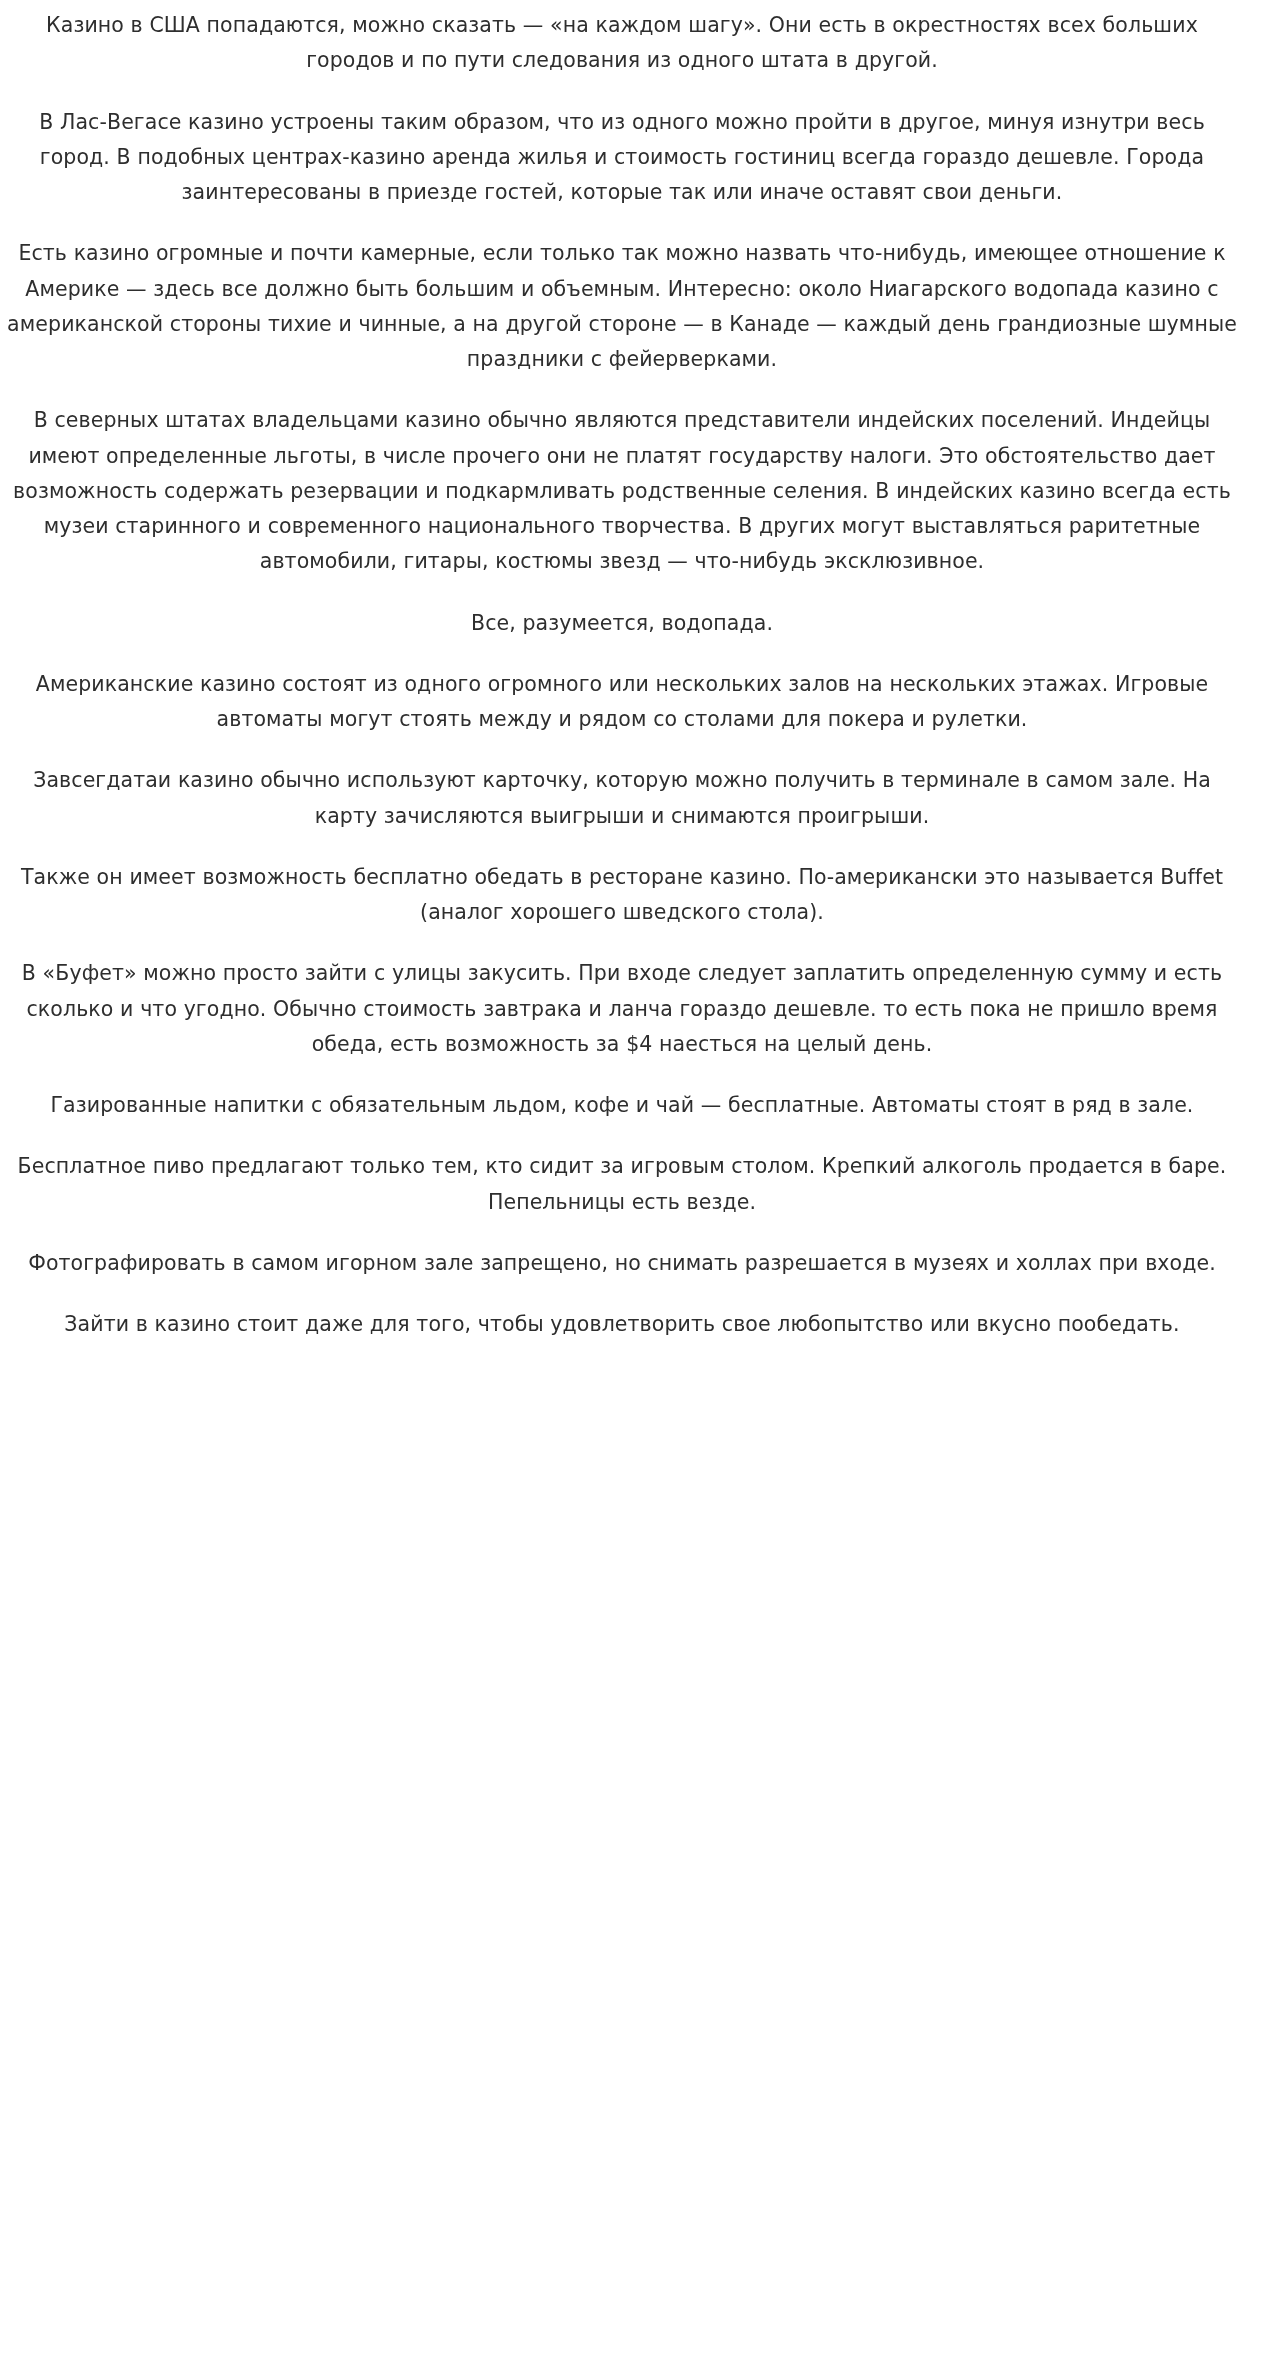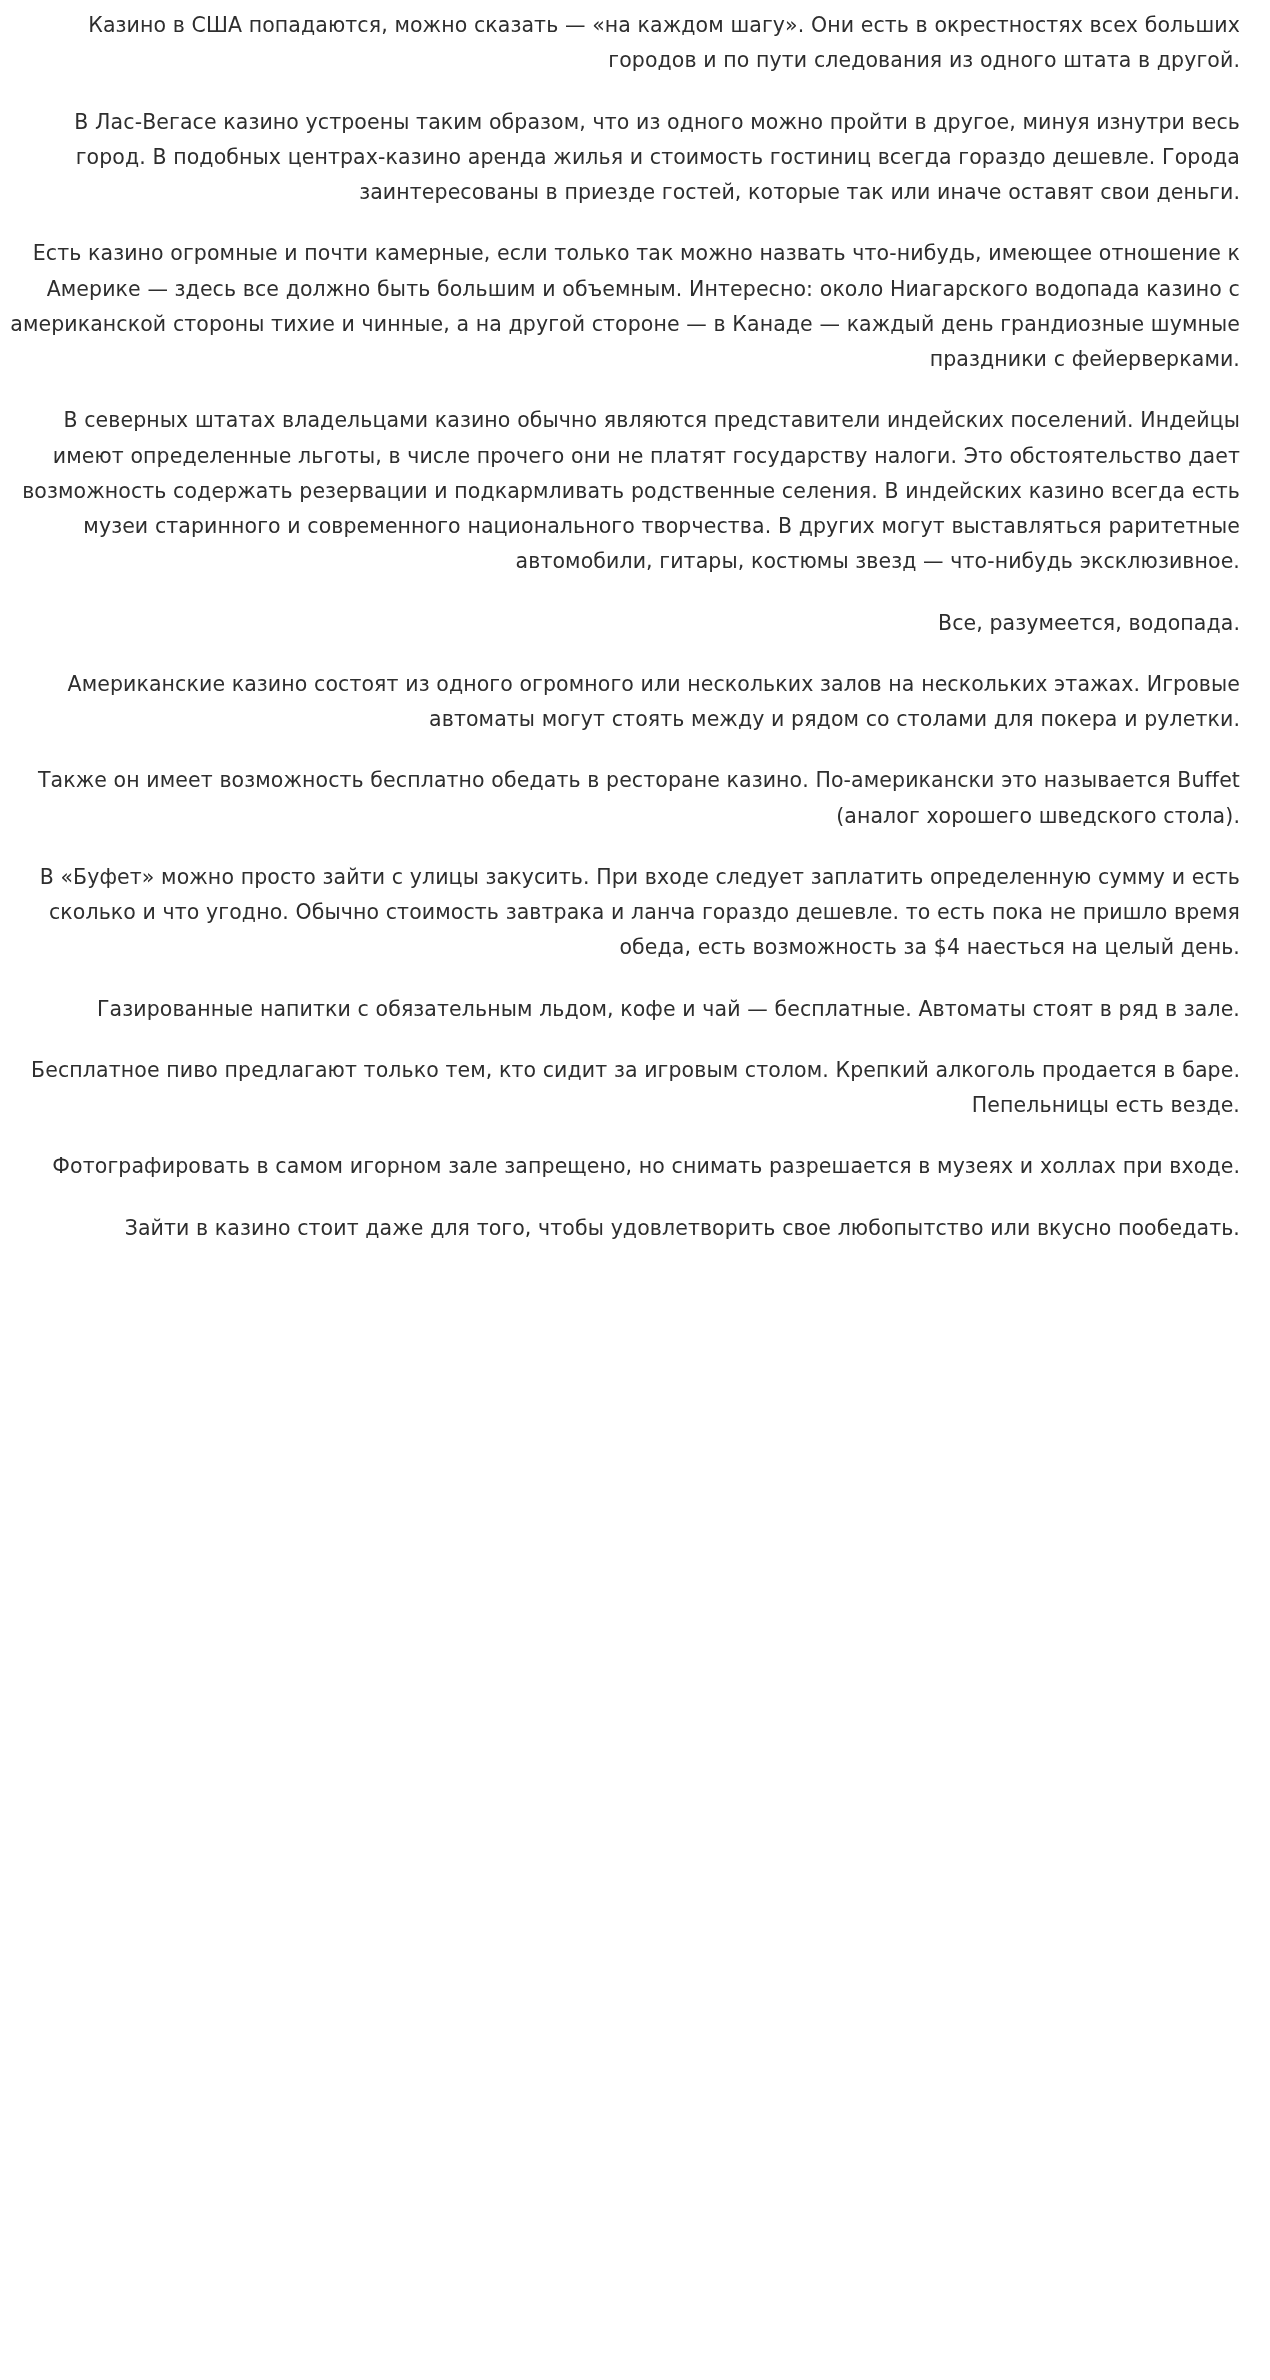--- a/index.html
+++ b/index.html
@@ -19,40 +19,41 @@
     padding: 8px 30px 40px 4px;
   }
   .article {
     max-width: 1240px;
   }
   .para {
     font-size: 20.5px;
     line-height: 1.72;
     margin: 0 0 26px 0;
     color: #2e2e2e;
-    text-align: right;
+    text-align: center;
     letter-spacing: 0.1px;
     font-weight: 400;
   }
   .para:last-child {
     margin-bottom: 0;
     margin-top: 12px;
   }
 </style>
 </head>
 <body>
 
 <div class="page">
   <article class="article">
     <p class="para">Казино в США попадаются, можно сказать — «на каждом шагу». Они есть в окрестностях всех больших городов и по пути следования из одного штата в другой.</p>
     <p class="para">В Лас-Вегасе казино устроены таким образом, что из одного можно пройти в другое, минуя изнутри весь город. В подобных центрах-казино аренда жилья и стоимость гостиниц всегда гораздо дешевле. Города заинтересованы в приезде гостей, которые так или иначе оставят свои деньги.</p>
     <p class="para">Есть казино огромные и почти камерные, если только так можно назвать что-нибудь, имеющее отношение к Америке — здесь все должно быть большим и объемным. Интересно: около Ниагарского водопада казино с американской стороны тихие и чинные, а на другой стороне — в Канаде — каждый день грандиозные шумные праздники с фейерверками.</p>
     <p class="para">В северных штатах владельцами казино обычно являются представители индейских поселений. Индейцы имеют определенные льготы, в числе прочего они не платят государству налоги. Это обстоятельство дает возможность содержать резервации и подкармливать родственные селения. В индейских казино всегда есть музеи старинного и современного национального творчества. В других могут выставляться раритетные автомобили, гитары, костюмы звезд — что-нибудь эксклюзивное.</p>
     <p class="para">Все, разумеется, водопада.</p>
     <p class="para">Американские казино состоят из одного огромного или нескольких залов на нескольких этажах. Игровые автоматы могут стоять между и рядом со столами для покера и рулетки.</p>
+    <p class="para">Завсегдатаи казино обычно используют карточку, которую можно получить в терминале в самом зале. На карту зачисляются выигрыши и снимаются проигрыши.</p>
     <p class="para">Также он имеет возможность бесплатно обедать в ресторане казино. По-американски это называется Buffet (аналог хорошего шведского стола).</p>
     <p class="para">В «Буфет» можно просто зайти с улицы закусить. При входе следует заплатить определенную сумму и есть сколько и что угодно. Обычно стоимость завтрака и ланча гораздо дешевле. то есть пока не пришло время обеда, есть возможность за $4 наесться на целый день.</p>
     <p class="para">Газированные напитки с обязательным льдом, кофе и чай — бесплатные. Автоматы стоят в ряд в зале.</p>
     <p class="para">Бесплатное пиво предлагают только тем, кто сидит за игровым столом. Крепкий алкоголь продается в баре. Пепельницы есть везде.</p>
     <p class="para">Фотографировать в самом игорном зале запрещено, но снимать разрешается в музеях и холлах при входе.</p>
     <p class="para">Зайти в казино стоит даже для того, чтобы удовлетворить свое любопытство или вкусно пообедать.</p>
   </article>
 </div>
 
 </body></html>

